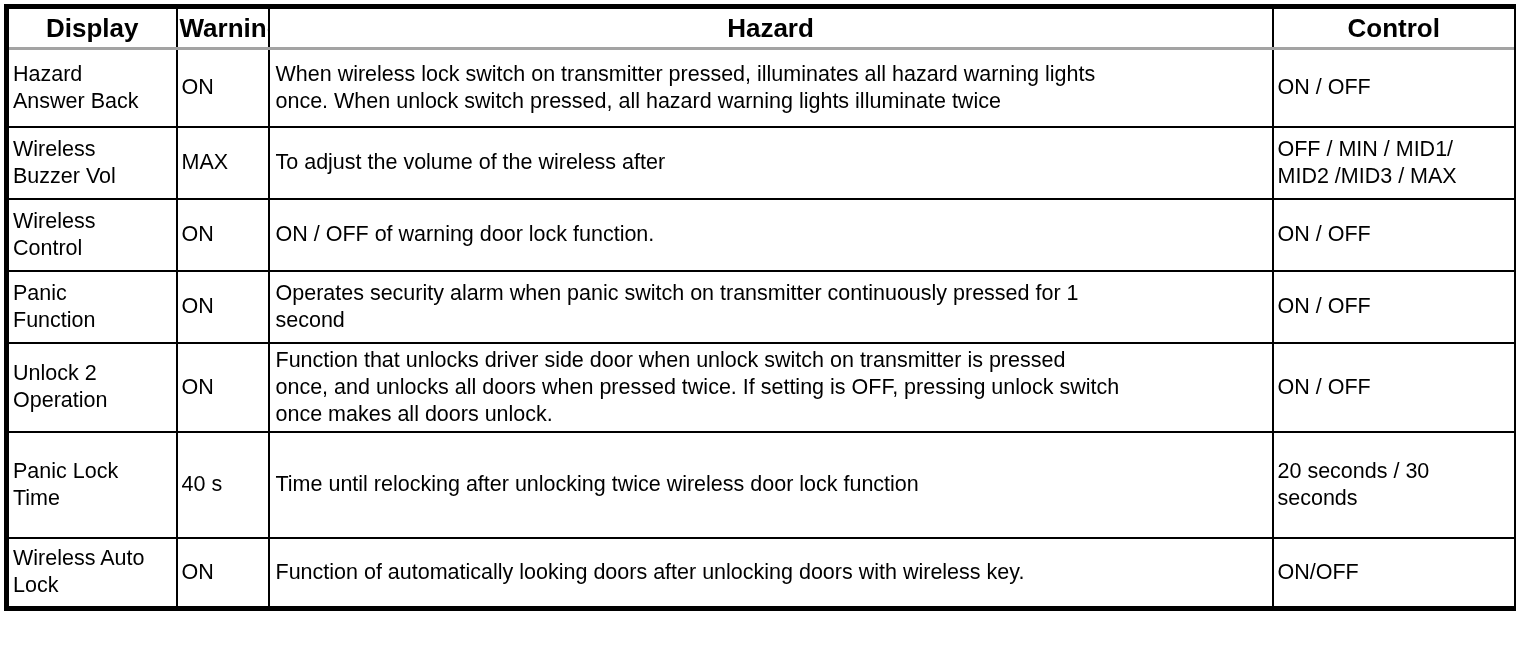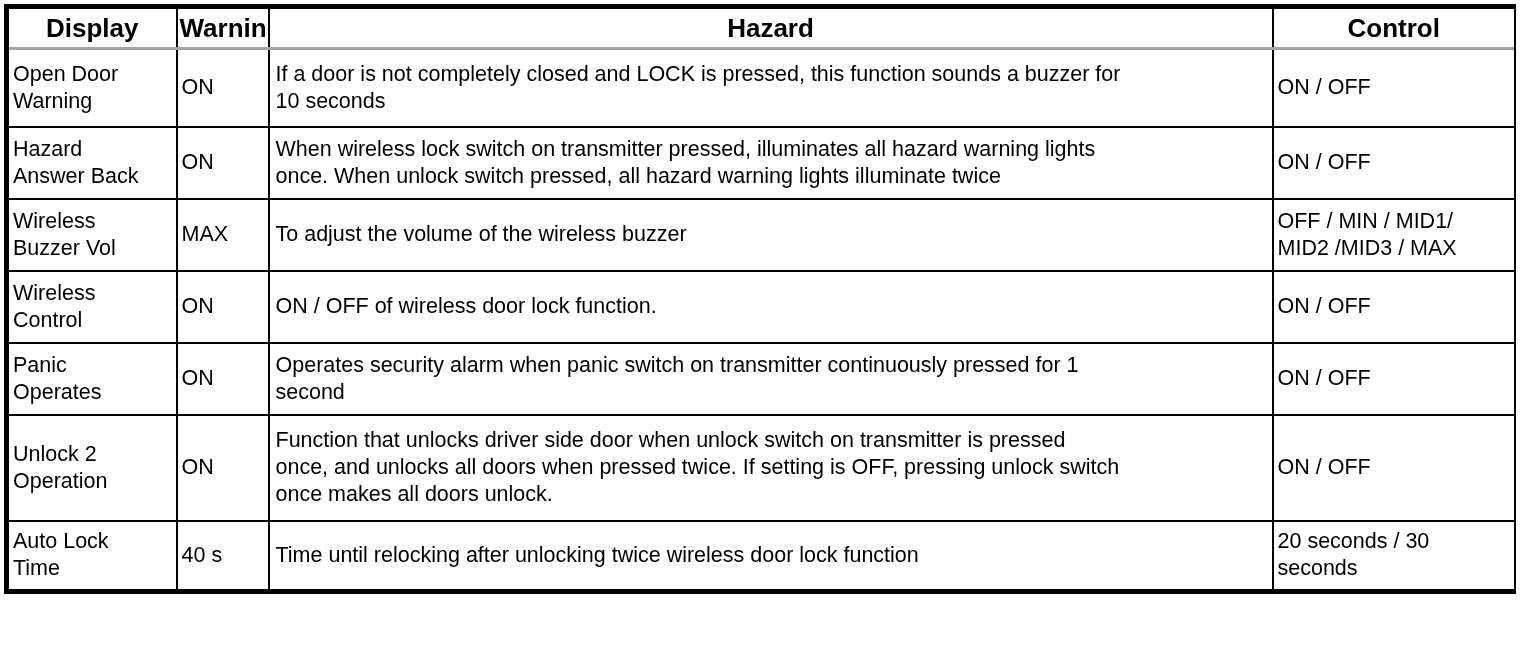--- a/index.html
+++ b/index.html
@@ -68,70 +68,69 @@
     <thead>
       <tr>
         <th>Display</th>
         <th>Warning</th>
         <th>Hazard</th>
         <th>Control</th>
       </tr>
     </thead>
     <tbody>
         <tr>
-    <td class="cell-display">Open Door
-Warning</td>
-    <td class="cell-default">ON</td>
-    <td class="cell-content">If a door is not completely closed and LOCK is pressed, this function sounds a buzzer for
-10 seconds</td>
-    <td class="cell-setting">ON / OFF</td>
-  </tr>
-        <tr>
     <td class="cell-display">Hazard
 Answer Back</td>
     <td class="cell-default">ON</td>
     <td class="cell-content">When wireless lock switch on transmitter pressed, illuminates all hazard warning lights
 once. When unlock switch pressed, all hazard warning lights illuminate twice</td>
     <td class="cell-setting">ON / OFF</td>
   </tr>
         <tr>
     <td class="cell-display">Wireless
 Buzzer Vol</td>
     <td class="cell-default">MAX</td>
-    <td class="cell-content">To adjust the volume of the wireless buzzer</td>
+    <td class="cell-content">To adjust the volume of the wireless after</td>
     <td class="cell-setting">OFF / MIN / MID1/
 MID2 /MID3 / MAX</td>
   </tr>
         <tr>
     <td class="cell-display">Wireless
 Control</td>
     <td class="cell-default">ON</td>
-    <td class="cell-content">ON / OFF of wireless door lock function.</td>
+    <td class="cell-content">ON / OFF of warning door lock function.</td>
     <td class="cell-setting">ON / OFF</td>
   </tr>
         <tr>
     <td class="cell-display">Panic
-Operates</td>
+Function</td>
     <td class="cell-default">ON</td>
     <td class="cell-content">Operates security alarm when panic switch on transmitter continuously pressed for 1
 second</td>
     <td class="cell-setting">ON / OFF</td>
   </tr>
         <tr>
     <td class="cell-display">Unlock 2
 Operation</td>
     <td class="cell-default">ON</td>
     <td class="cell-content">Function that unlocks driver side door when unlock switch on transmitter is pressed
 once, and unlocks all doors when pressed twice. If setting is OFF, pressing unlock switch
 once makes all doors unlock.</td>
     <td class="cell-setting">ON / OFF</td>
   </tr>
         <tr>
-    <td class="cell-display">Auto Lock
+    <td class="cell-display">Panic Lock
 Time</td>
     <td class="cell-default">40 s</td>
     <td class="cell-content">Time until relocking after unlocking twice wireless door lock function</td>
     <td class="cell-setting">20 seconds / 30
 seconds</td>
   </tr>
+        <tr>
+    <td class="cell-display">Wireless Auto
+Lock</td>
+    <td class="cell-default">ON</td>
+    <td class="cell-content">Function of automatically looking doors after unlocking doors with wireless key.</td>
+    <td class="cell-setting">ON/OFF</td>
+  </tr>
       </tbody>
   </table>
 </div>
 
 </body></html>

